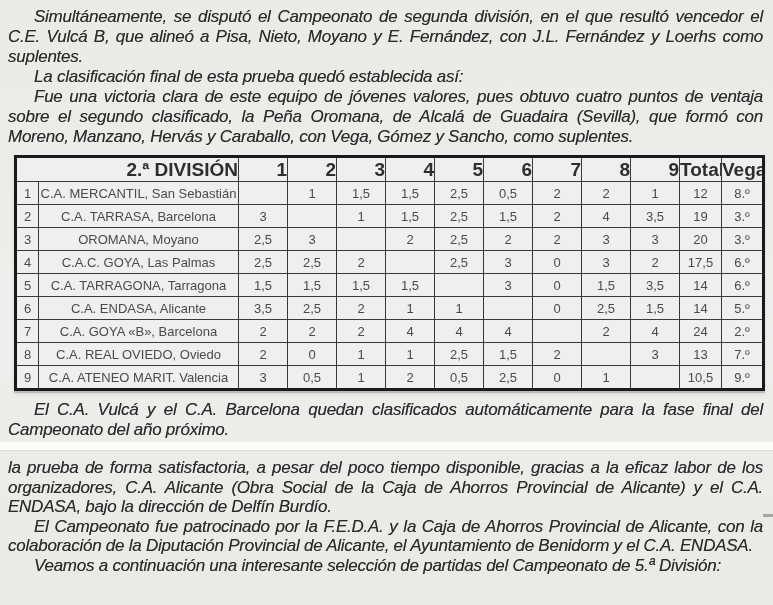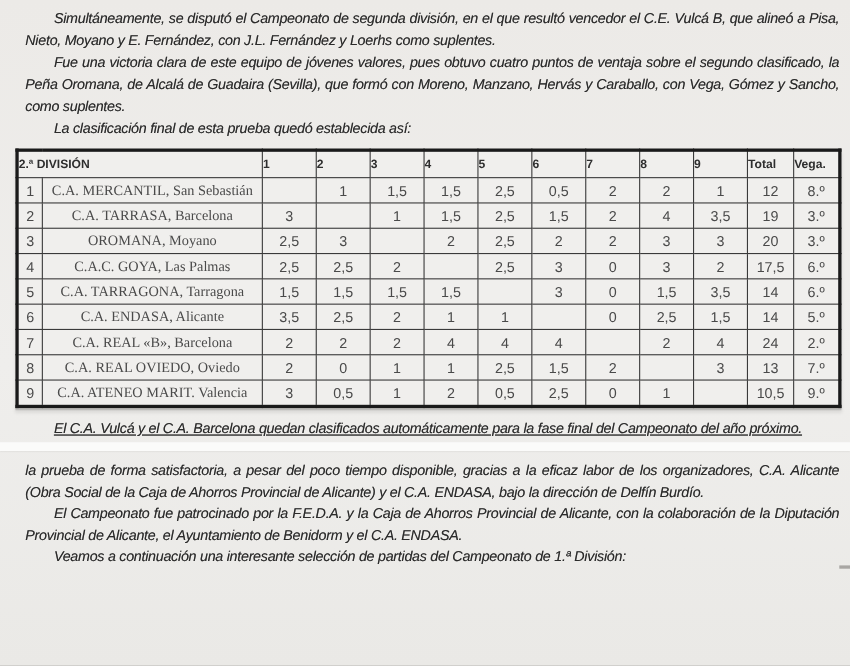--- a/index.html
+++ b/index.html
@@ -7,33 +7,33 @@
     position:relative;
     width:773px; height:605px;
     margin:0;
     background:linear-gradient(180deg,#eceae7 0%,#efeeec 55%,#eae9e6 100%);
     font-family:"Liberation Sans", sans-serif;
     overflow:hidden;
     box-sizing:border-box;
   }
   
   .text-block {
-    padding:0 10px 0 23px;
+    padding:0 10px 0 8px;
     color:#2b2b2b;
     font-style:italic;
-    font-size:13px;
+    font-size:17px;
     line-height:20px;
     text-align:justify;
     letter-spacing:-0.25px;
     text-shadow:0 0 0.4px rgba(40,40,40,0.55);
   }
   .text-block p { margin:0; }
   p.indent { text-indent:26px; }
   .top { padding-top:7px; }
-  .mid { margin-top:9px;text-decoration:underline; }
+  .mid { margin-top:9px; }
   .bottom { padding-top:6px; line-height:19.5px; }
   
   .seam {
     height:8px; margin:2px 0;
     background:#fbfbfa;
     box-shadow:0 1px 1px rgba(0,0,0,0.05);
   }
   
   table.standings {
     border-collapse:collapse;
@@ -45,51 +45,51 @@
     box-shadow:0 2px 0 rgba(0,0,0,0.15), 0 4px 3px rgba(0,0,0,0.08);
   }
   table.standings th, table.standings td {
     border:1.6px solid #3a3a3a;
     padding:0;
     overflow:hidden;
     white-space:nowrap;
   }
   table.standings th {
     height:23px;
-    font-size:11px;
+    font-size:19px;
     font-weight:bold;
     color:#2e2e2e;
-    text-align:left;
+    text-align:right;
   }
   table.standings td {
     height:22px;
     font-size:13px;
     color:#4a4a4a;
     text-align:center;
   }
-  td.c-name { text-align:left; padding-left:9px;font-family:Liberation Serif, serif; }
+  td.c-name { text-align:left; padding-left:9px; }
   td.c-num { color:#5a5a5a; }
   th.h-total, td.c-total { border-left-width:2.5px; }
   td.c-clas { color:#585858; }
   
   .edge-mark {
     position:absolute; right:0; top:514px;
     width:10px; height:3px;
     background:#a8a6a3;
   }
 </style>
 </head>
 <body>
 
 <div class="page">
 
   <section class="text-block top">
     <p class="indent">Simultáneamente, se disputó el Campeonato de segunda división, en el que resultó vencedor el C.E. Vulcá B, que alineó a Pisa, Nieto, Moyano y E. Fernández, con J.L. Fernández y Loerhs como suplentes.</p>
+    <p class="indent">La clasificación final de esta prueba quedó establecida así:</p>
     <p class="indent">Fue una victoria clara de este equipo de jóvenes valores, pues obtuvo cuatro puntos de ventaja sobre el segundo clasificado, la Peña Oromana, de Alcalá de Guadaira (Sevilla), que formó con Moreno, Manzano, Hervás y Caraballo, con Vega, Gómez y Sancho, como suplentes.</p>
-    <p class="indent">La clasificación final de esta prueba quedó establecida así:</p>
   </section>
 
   <table class="standings">
     <colgroup>
       <col style="width:23px">
         <col style="width:200px">
       <col style="width:49px">
         <col style="width:49px">
         <col style="width:49px">
       <col style="width:49px">
@@ -203,21 +203,21 @@
           <td class="c-res">1</td>
           <td class="c-res"></td>
           <td class="c-res">0</td>
           <td class="c-res">2,5</td>
           <td class="c-res">1,5</td>
           <td class="c-total">14</td>
           <td class="c-clas">5.º</td>
         </tr>
         <tr>
           <td class="c-num">7</td>
-          <td class="c-name">C.A. REAL «B», Barcelona</td>
+          <td class="c-name">C.A. GOYA «B», Barcelona</td>
           <td class="c-res">2</td>
           <td class="c-res">2</td>
           <td class="c-res">2</td>
           <td class="c-res">4</td>
           <td class="c-res">4</td>
           <td class="c-res">4</td>
           <td class="c-res"></td>
           <td class="c-res">2</td>
           <td class="c-res">4</td>
           <td class="c-total">24</td>
@@ -258,17 +258,17 @@
 
   <section class="text-block mid">
     <p class="indent">El C.A. Vulcá y el C.A. Barcelona quedan clasificados automáticamente para la fase final del Campeonato del año próximo.</p>
   </section>
 
   <div class="seam"></div>
 
   <section class="text-block bottom">
     <p>la prueba de forma satisfactoria, a pesar del poco tiempo disponible, gracias a la eficaz labor de los organizadores, C.A. Alicante (Obra Social de la Caja de Ahorros Provincial de Alicante) y el C.A. ENDASA, bajo la dirección de Delfín Burdío.</p>
     <p class="indent">El Campeonato fue patrocinado por la F.E.D.A. y la Caja de Ahorros Provincial de Alicante, con la colaboración de la Diputación Provincial de Alicante, el Ayuntamiento de Benidorm y el C.A. ENDASA.</p>
-    <p class="indent">Veamos a continuación una interesante selección de partidas del Campeonato de 1.ª División:</p>
+    <p class="indent">Veamos a continuación una interesante selección de partidas del Campeonato de 5.ª División:</p>
   </section>
 
   <div class="edge-mark"></div>
 </div>
 
 </body></html>

